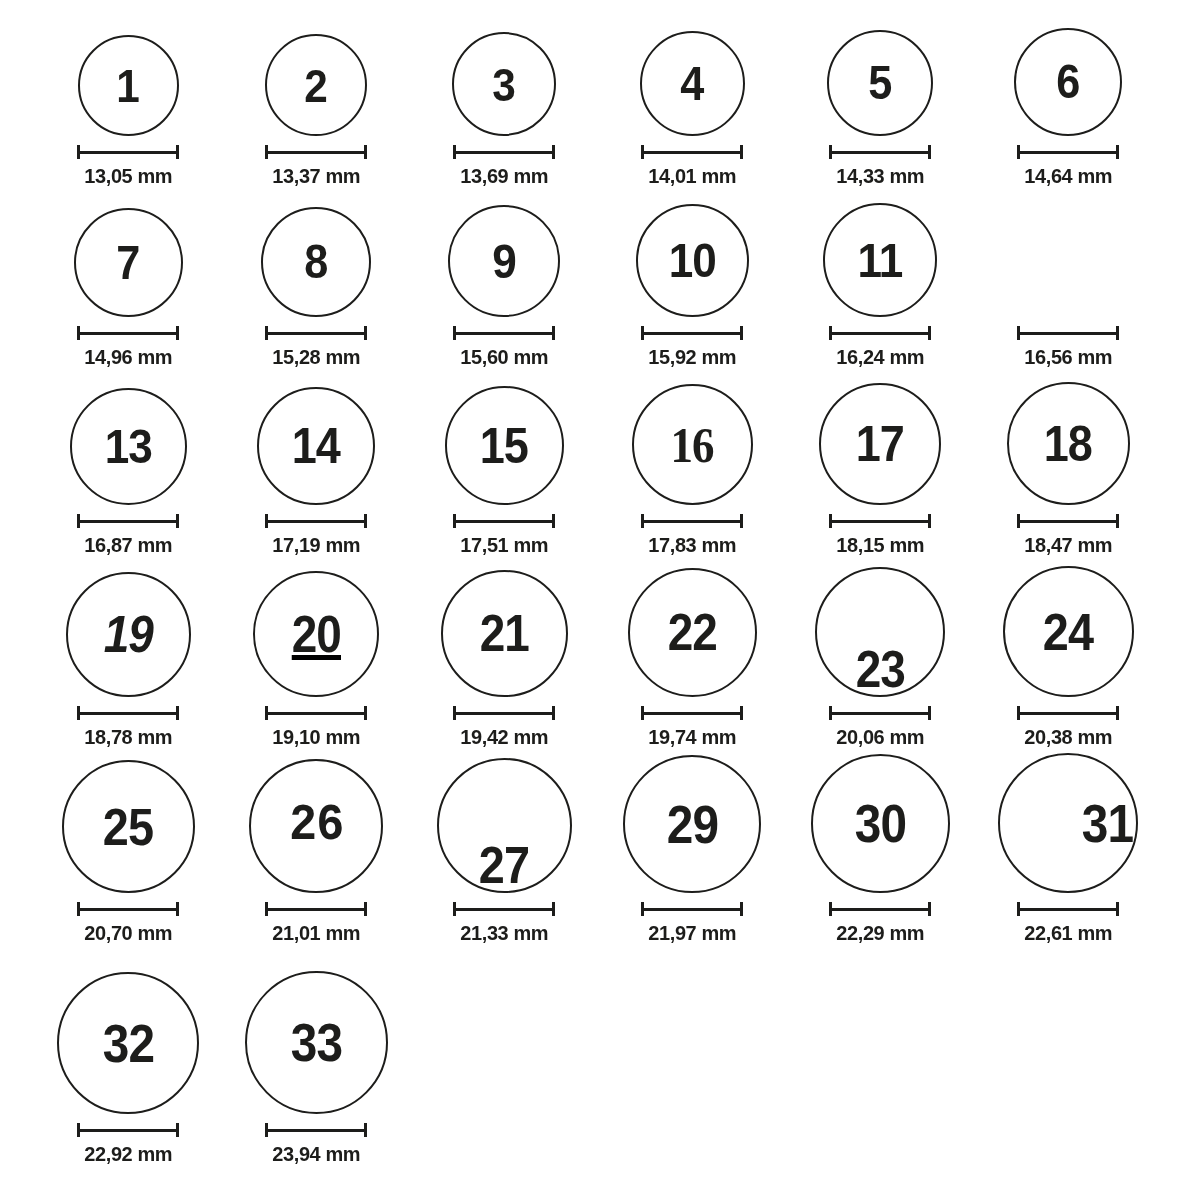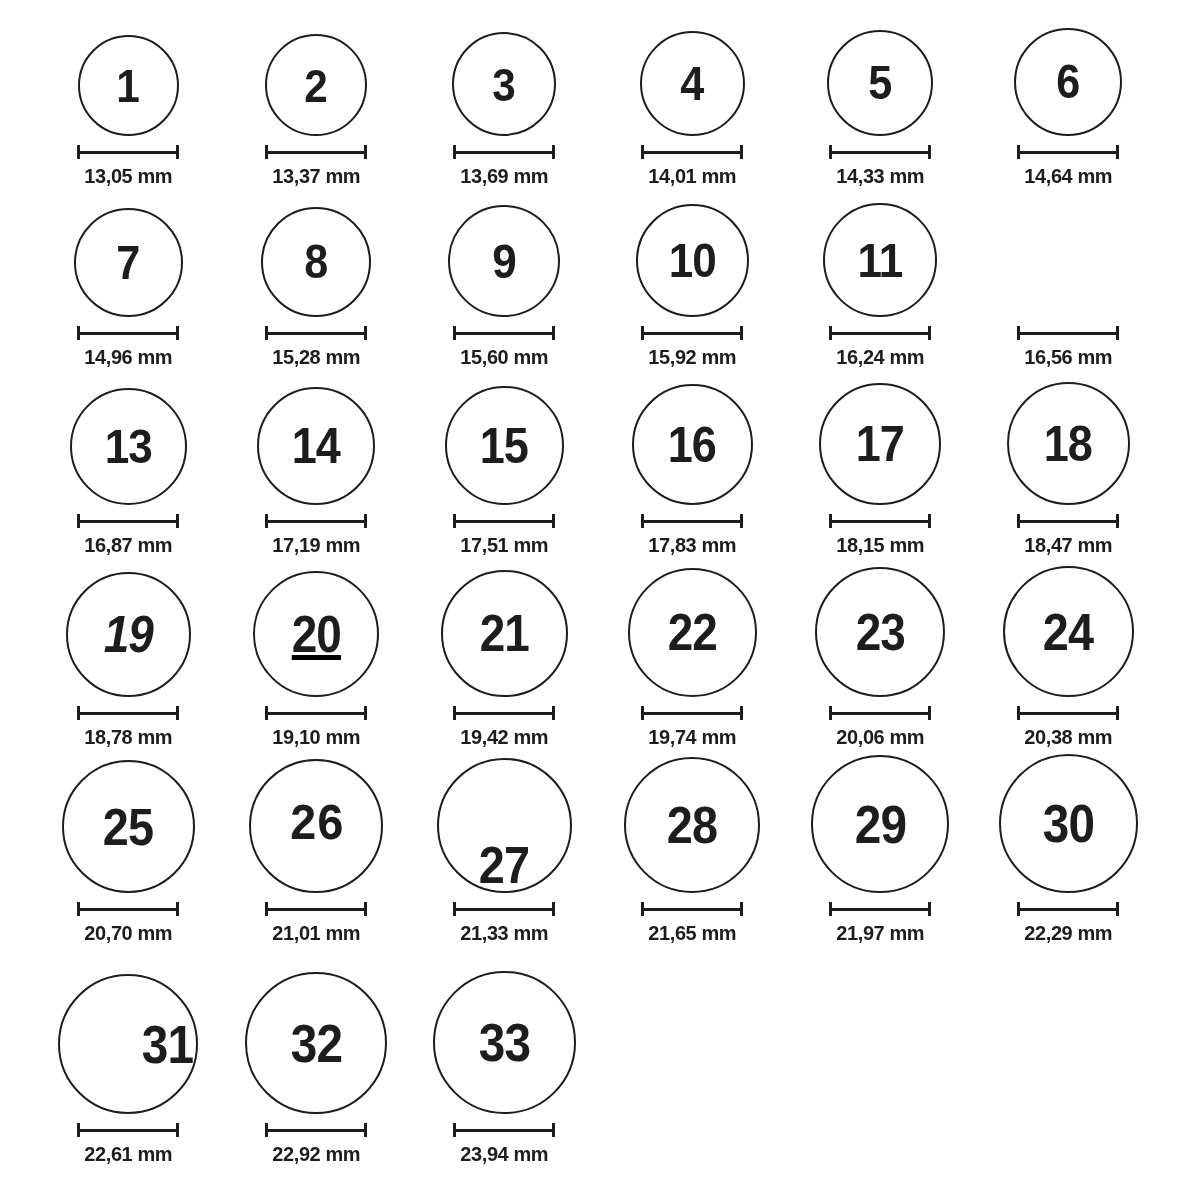--- a/index.html
+++ b/index.html
@@ -208,21 +208,21 @@
     <div class="cell">
     <div class="circle" style="width: 119px; height: 119px;">
       <span class="num" style="font-size: 50px;">15</span>
     </div>
     <div class="measure">
       <span class="bar"></span>
     </div>
     <div class="label">17,51 mm</div>
   </div>
     <div class="cell">
-    <div class="circle" style="width: 121px; height: 121px;">
+    <div class="circle" style="width: 121px; height: 121px; font-family: Liberation Serif, serif;">
       <span class="num" style="font-size: 50px;">16</span>
     </div>
     <div class="measure">
       <span class="bar"></span>
     </div>
     <div class="label">17,83 mm</div>
   </div>
     <div class="cell">
     <div class="circle" style="width: 122px; height: 122px;">
       <span class="num" style="font-size: 50px;">17</span>
@@ -271,21 +271,21 @@
     <div class="cell">
     <div class="circle" style="width: 129px; height: 129px;">
       <span class="num" style="font-size: 51px;">22</span>
     </div>
     <div class="measure">
       <span class="bar"></span>
     </div>
     <div class="label">19,74 mm</div>
   </div>
     <div class="cell">
-    <div class="circle" style="width: 130px; height: 130px;">
+    <div class="circle" style="width: 130px; height: 130px; align-items: flex-end;">
       <span class="num" style="font-size: 51px;">23</span>
     </div>
     <div class="measure">
       <span class="bar"></span>
     </div>
     <div class="label">20,06 mm</div>
   </div>
     <div class="cell">
     <div class="circle" style="width: 131px; height: 131px;">
       <span class="num" style="font-size: 52px;">24</span>
@@ -316,29 +316,20 @@
     <div class="cell">
     <div class="circle" style="width: 135px; height: 135px; align-items: flex-end;">
       <span class="num" style="font-size: 52px;">27</span>
     </div>
     <div class="measure">
       <span class="bar"></span>
     </div>
     <div class="label">21,33 mm</div>
   </div>
     <div class="cell">
-    <div class="circle" style="width: 136px; height: 136px;">
-      <span class="num" style="font-size: 52px;">28</span>
-    </div>
-    <div class="measure">
-      <span class="bar"></span>
-    </div>
-    <div class="label">21,65 mm</div>
-  </div>
-    <div class="cell">
     <div class="circle" style="width: 138px; height: 138px;">
       <span class="num" style="font-size: 53px;">29</span>
     </div>
     <div class="measure">
       <span class="bar"></span>
     </div>
     <div class="label">21,97 mm</div>
   </div>
     <div class="cell">
     <div class="circle" style="width: 139px; height: 139px;">

